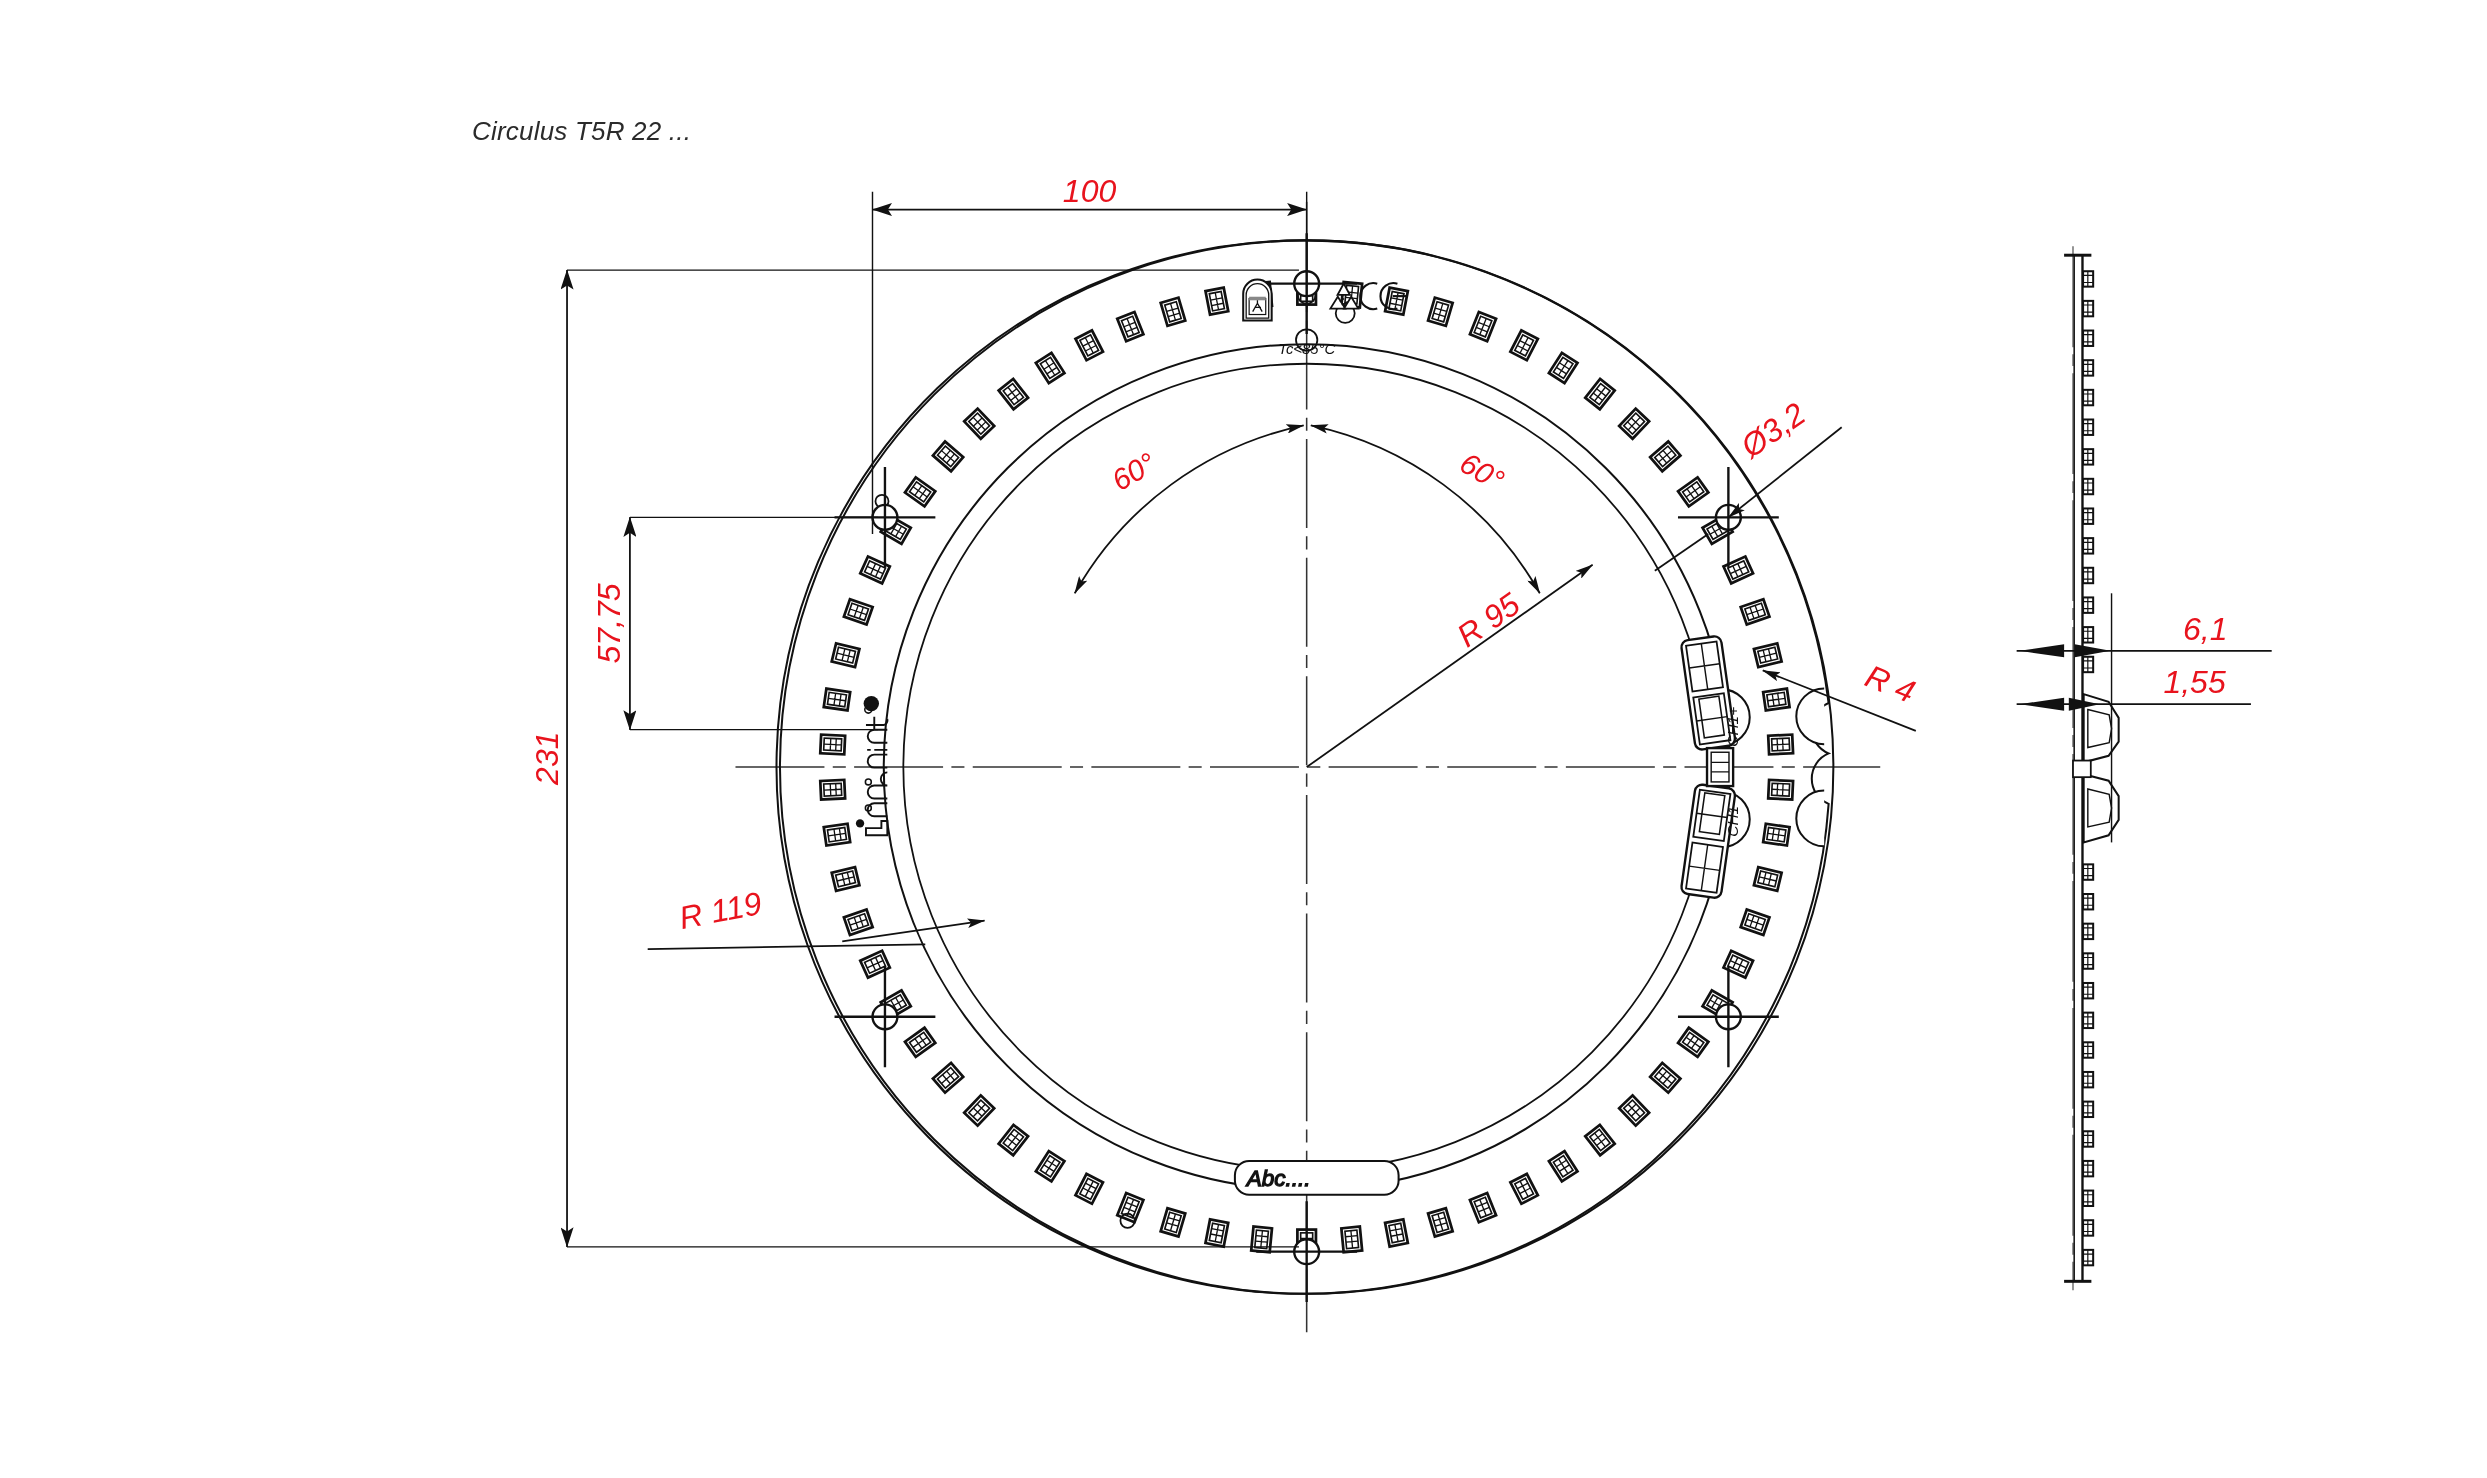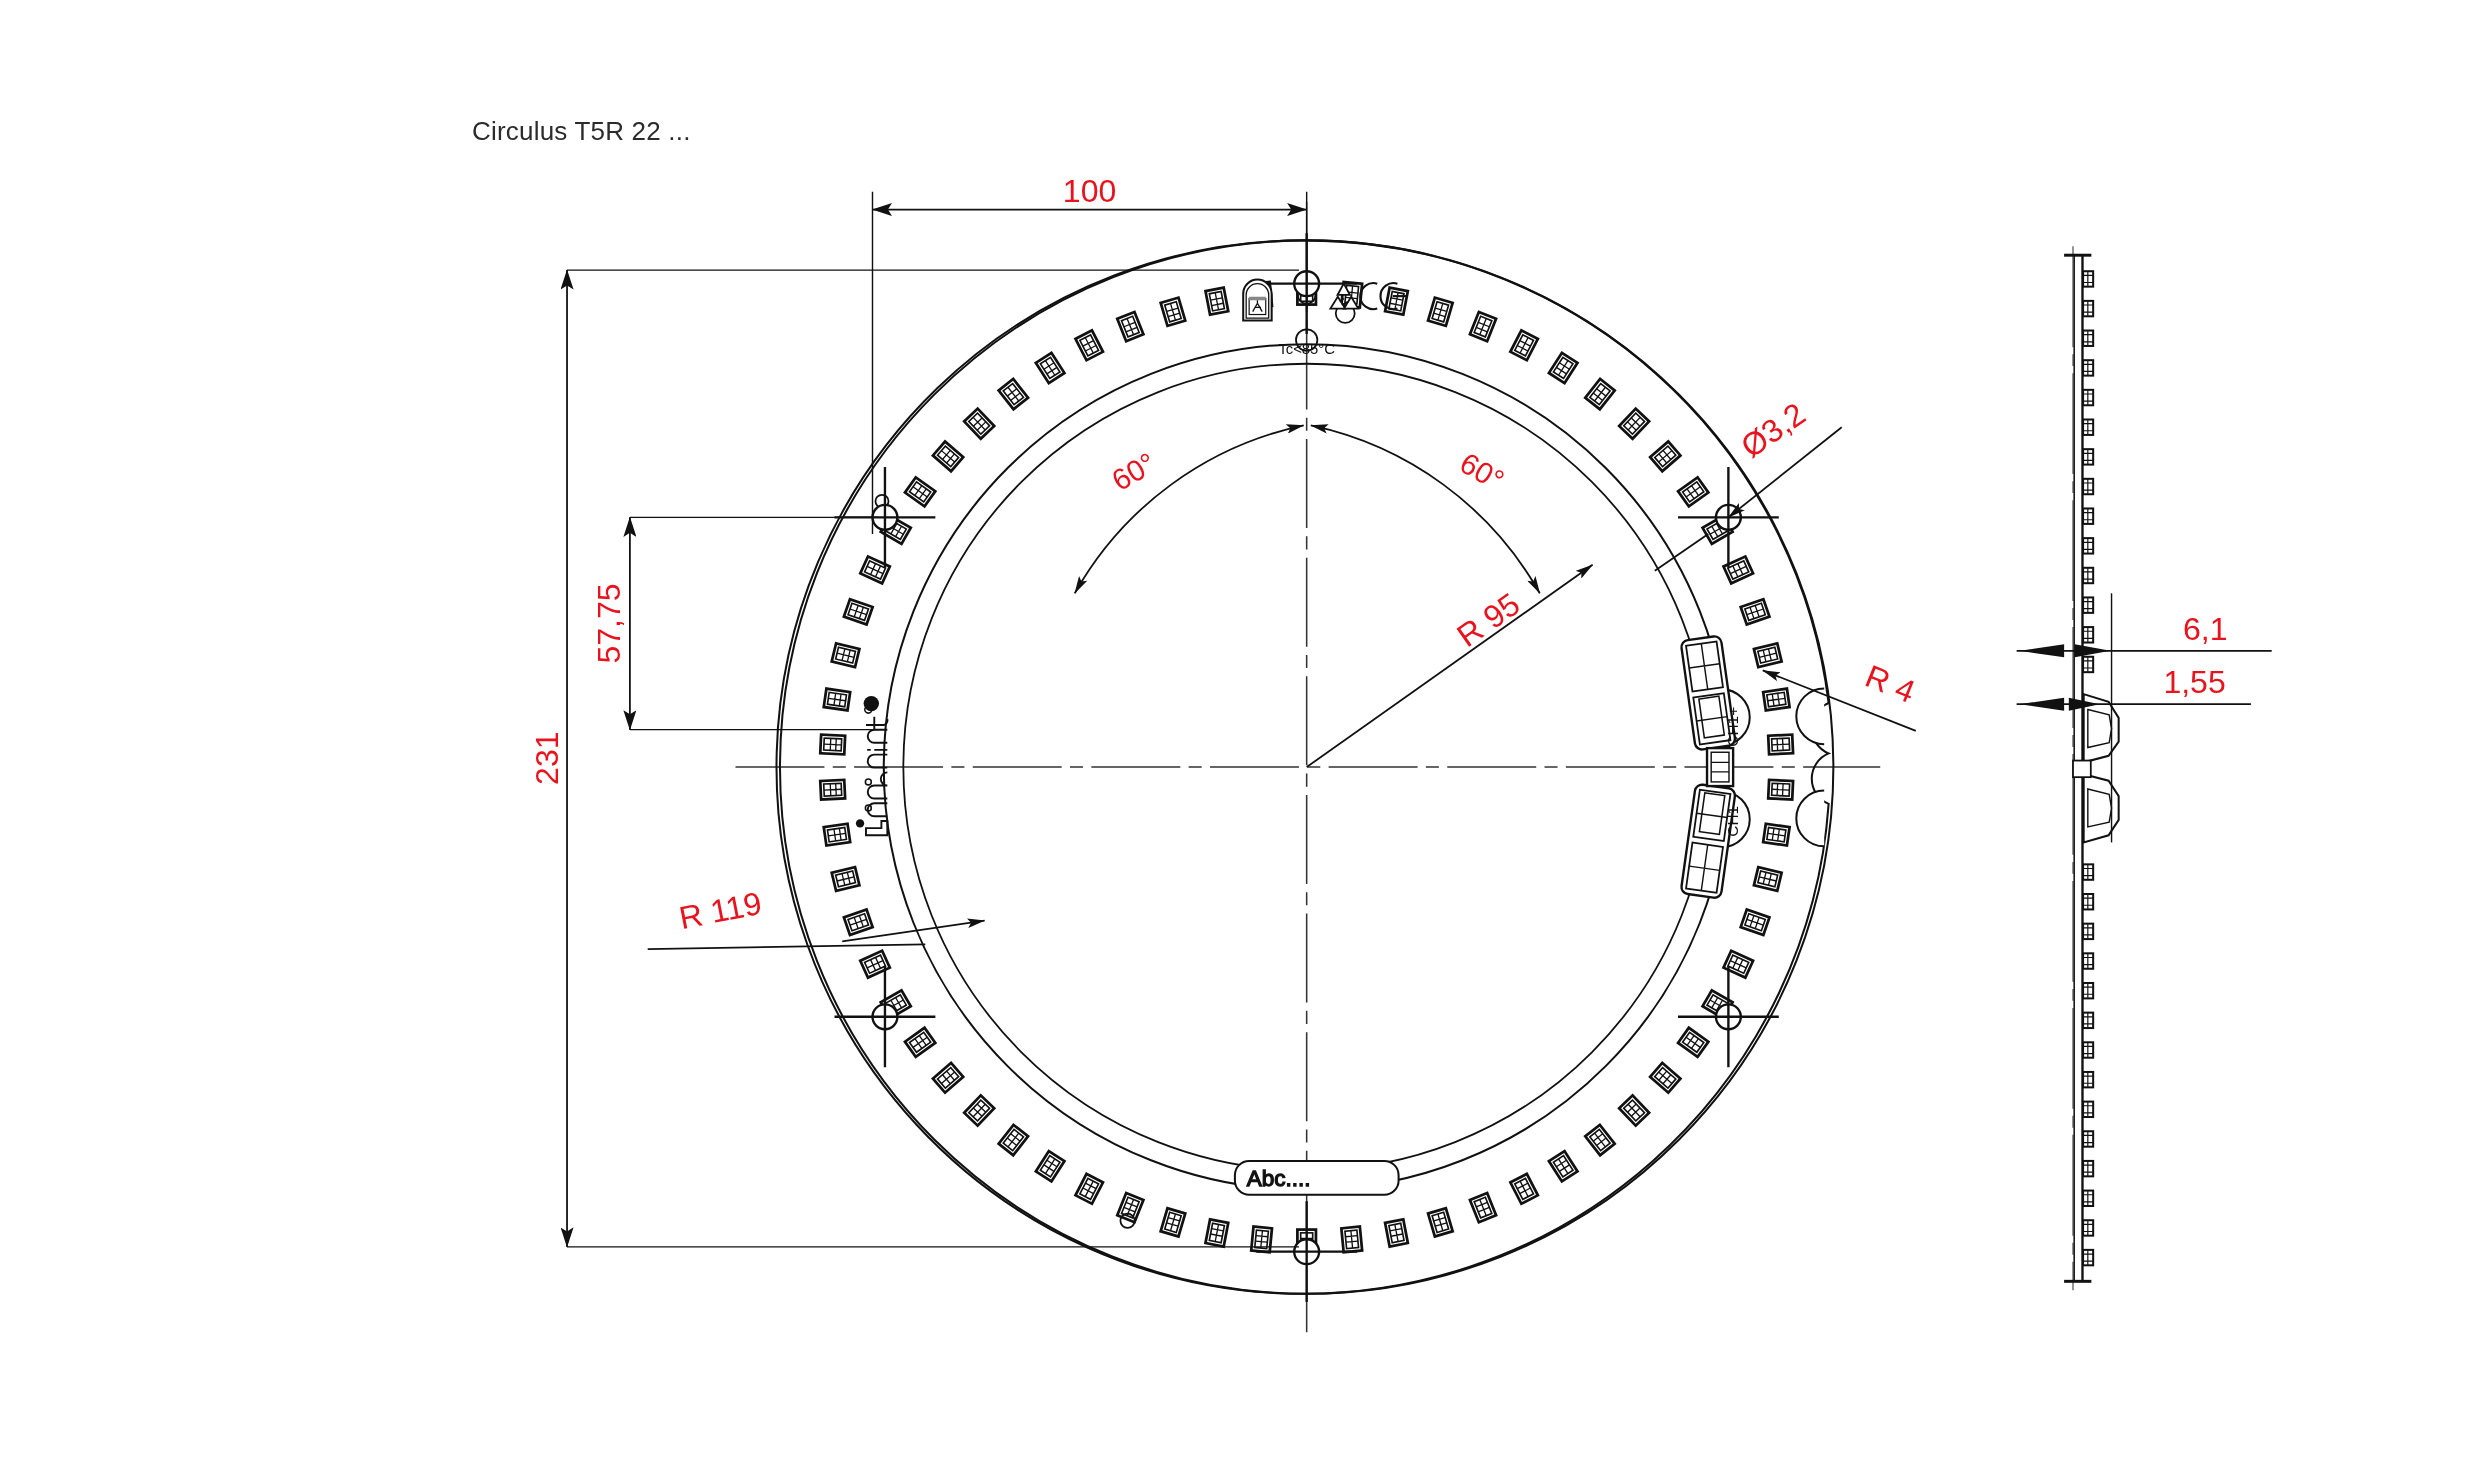--- a/index.html
+++ b/index.html
@@ -1,17 +1,17 @@
 <!DOCTYPE html>
 <html style="font-size:9.5px"><head>
 <meta charset="utf-8">
 <style>
   html,body{margin:0;padding:0;background:#ffffff;}
   body{width:2487px;height:1479px;font-family:"Liberation Sans",sans-serif;overflow:hidden;}
-  #stage{position:relative;width:2487px;height:1039px;background:#fff;}
+  #stage{position:relative;width:2487px;height:1039px;background:#fff;font-style:italic;}
   #title{
     position:absolute;left:472px;top:116px;
     font-size:26px;color:#2b2b2b;letter-spacing:0.2px;white-space:nowrap;
   }
   svg{position:absolute;left:0;top:0;width:2487px;height:1479px;}
   .dimtxt{fill:#e8131d;font-family:"Liberation Sans",sans-serif;}
   .blktxt{fill:#111;font-family:"Liberation Sans",sans-serif;}
 </style>
 </head>
 <body>

